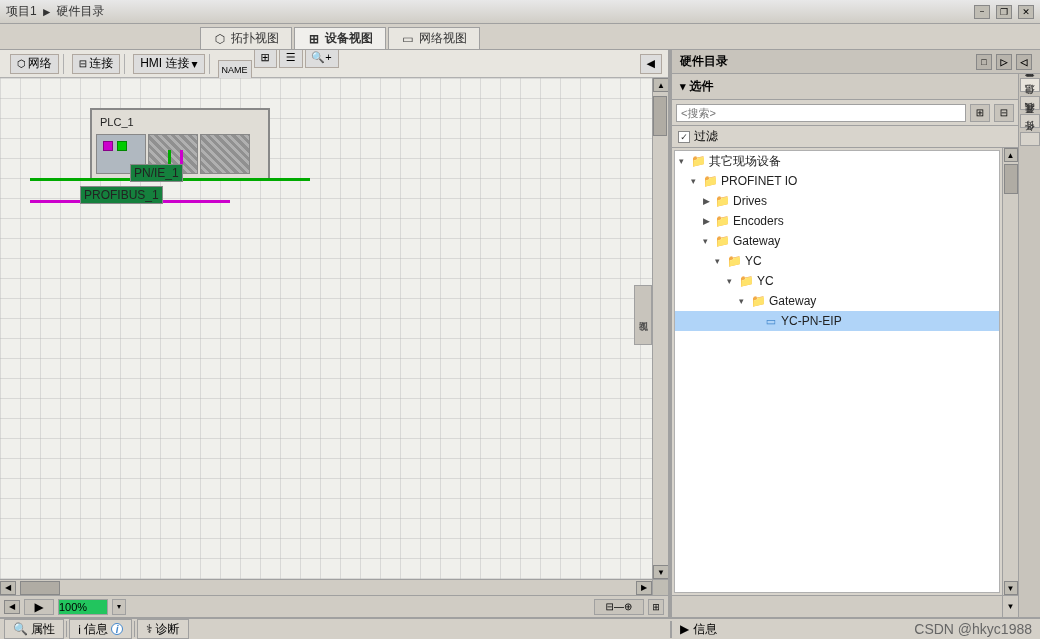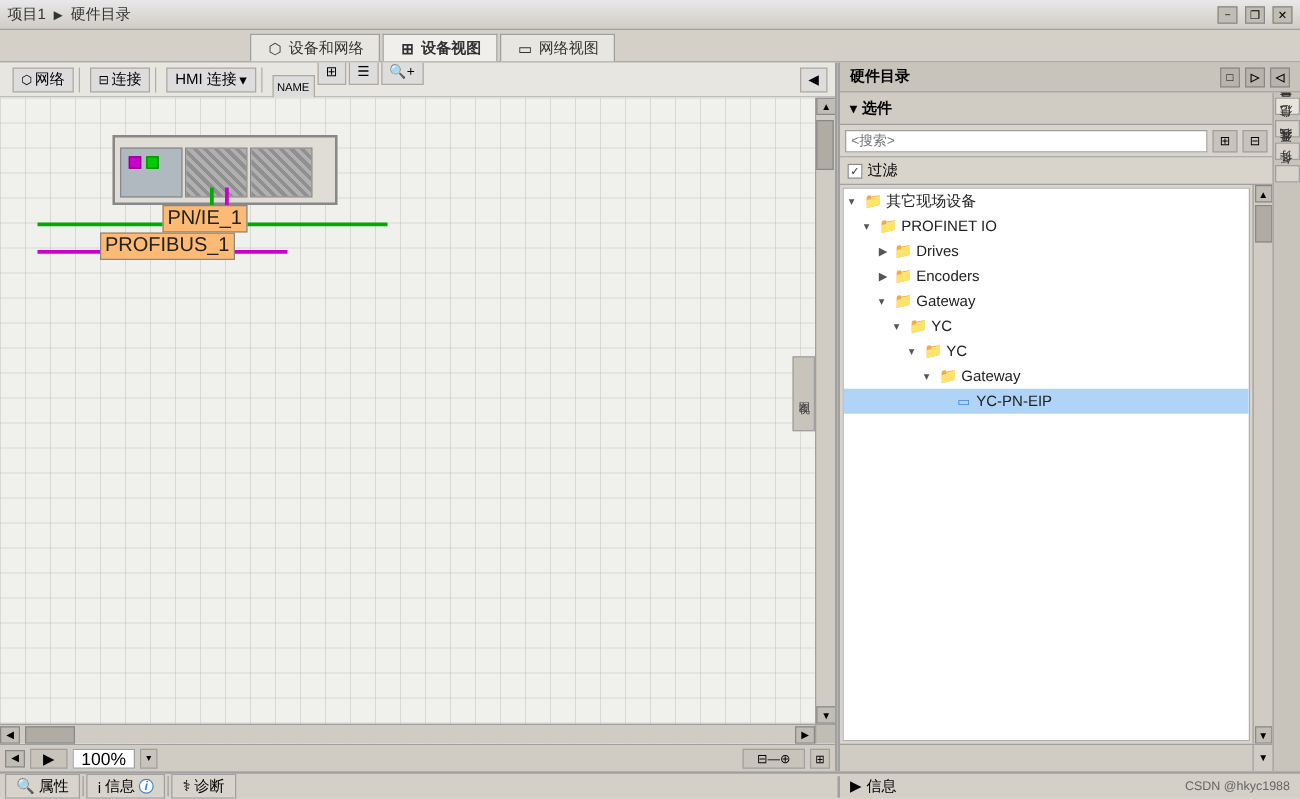--- a/index.html
+++ b/index.html
@@ -113,23 +113,23 @@
     }
     .plc-module-striped {
       width: 50px; height: 40px;
       background: repeating-linear-gradient(45deg, #909090, #909090 3px, #b0b0b0 3px, #b0b0b0 6px);
       border: 1px solid #888;
     }
 
     
     .net-label {
       position: absolute;
-      font-size: 16px;
+      font-size: 12px;
       color: #222;
-      background: #fdba74;
+      background: #15803d;
       border: 1px solid #888;
       padding: 1px 3px;
     }
 
     
     .right-panel {
       width: 370px;
       background: #d8d4cc;
       display: flex;
       flex-direction: column;
@@ -252,22 +252,22 @@
     .tree-label { font-size: 12px; color: #222; }
 
     
     .folder-icon { color: #c8a832; font-size: 12px; }
     .bottom-btn {
       height: 20px; padding: 0 8px; background: #d8d4cc; border: 1px solid #a0a0a0;
       display: flex; align-items: center; gap: 3px; cursor: pointer; font-size: 11px;
     }
     .bottom-separator { width: 1px; height: 16px; background: #a0a0a0; }
     .zoom-input {
-      width: 50px; height: 16px; background: #ffffff; border: 1px solid #a0a0a0;
-      font-size: 14px; text-align: center;
+      width: 50px; height: 16px; background: #22c55e; border: 1px solid #a0a0a0;
+      font-size: 11px; text-align: left;
     }
     .zoom-arrow { width: 14px; height: 16px; background: #c8c4bc; border: 1px solid #a0a0a0; display: flex; align-items: center; justify-content: center; font-size: 8px; cursor: pointer; }
 
     
     .status-bar {
       height: 22px;
       background: #d4d0c8;
       border-top: 2px solid #a0a0a0;
       display: flex;
       align-items: center;
@@ -331,21 +331,21 @@
   <div class="title-bar-right">
     <div class="title-btn">－</div>
     <div class="title-btn">❐</div>
     <div class="title-btn">✕</div>
   </div>
 </div>
 
 <div class="tab-bar">
   <div class="tab">
     <span class="tab-icon">⬡</span>
-    <span>设备和网络</span>
+    <span>拓扑视图</span>
   </div>
   <div class="tab active">
     <span class="tab-icon">⊞</span>
     <span>设备视图</span>
   </div>
   <div class="tab">
     <span class="tab-icon">▭</span>
     <span>网络视图</span>
   </div>
 </div>
@@ -381,20 +381,21 @@
       </div>
       <div style="margin-left:auto;">
         <div class="tb-btn">◀</div>
       </div>
     </div>
 
     <div class="canvas-area">
       <div class="canvas-grid"></div>
 
       <div class="plc-device">
+        <div class="plc-header">PLC_1</div>
         <div class="plc-body">
           <div class="plc-module">
             <div style="position:absolute;top:6px;left:6px;width:10px;height:10px;background:#cc00cc;border:1px solid #880088;"></div>
             <div style="position:absolute;top:6px;left:20px;width:10px;height:10px;background:#00cc00;border:1px solid #008800;"></div>
           </div>
           <div class="plc-module-striped"></div>
           <div class="plc-module-striped"></div>
         </div>
       </div>
 
@@ -588,15 +589,15 @@
     </div>
     <div class="bottom-separator"></div>
     <div class="bottom-btn">
       <span>⚕</span>
       <span>诊断</span>
     </div>
   </div>
   <div class="status-right">
     <span style="margin-right:4px;">▶</span>
     <span>信息</span>
-    <span style="margin-left:auto; font-size:10px; color:#666;text-align:right;">CSDN @hkyc1988</span>
+    <span style="margin-left:auto; font-size:14px; color:#666;text-align:right;">CSDN @hkyc1988</span>
   </div>
 </div>
 
 </body></html>

